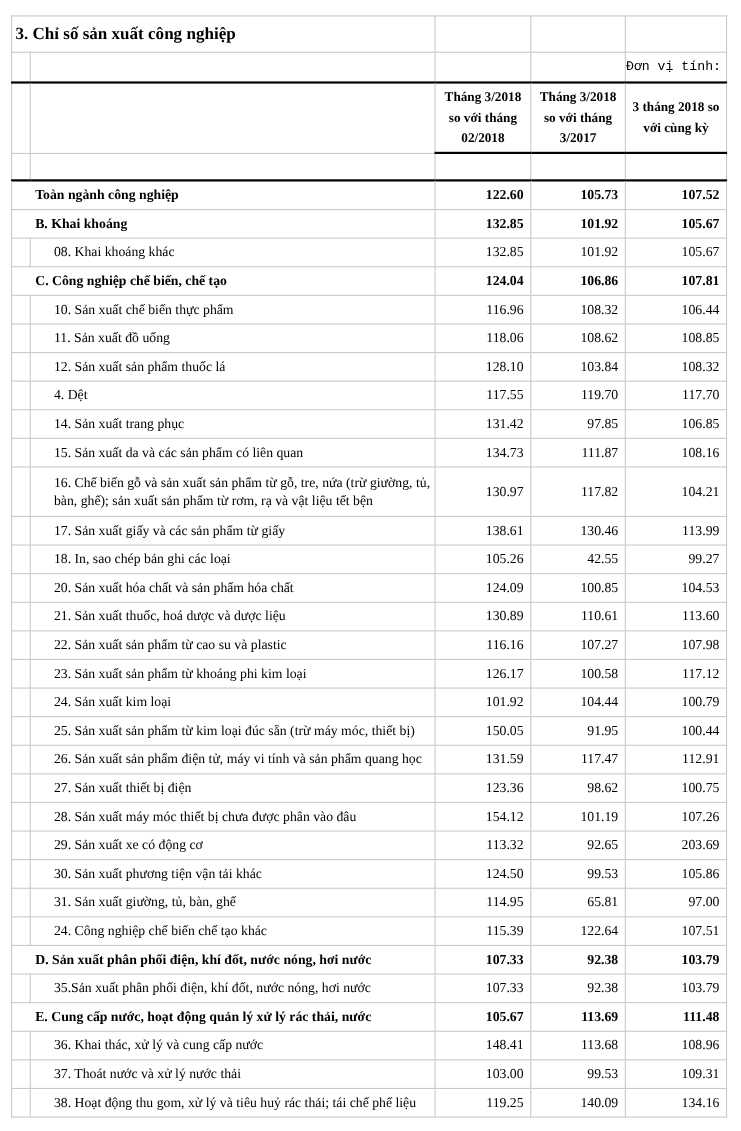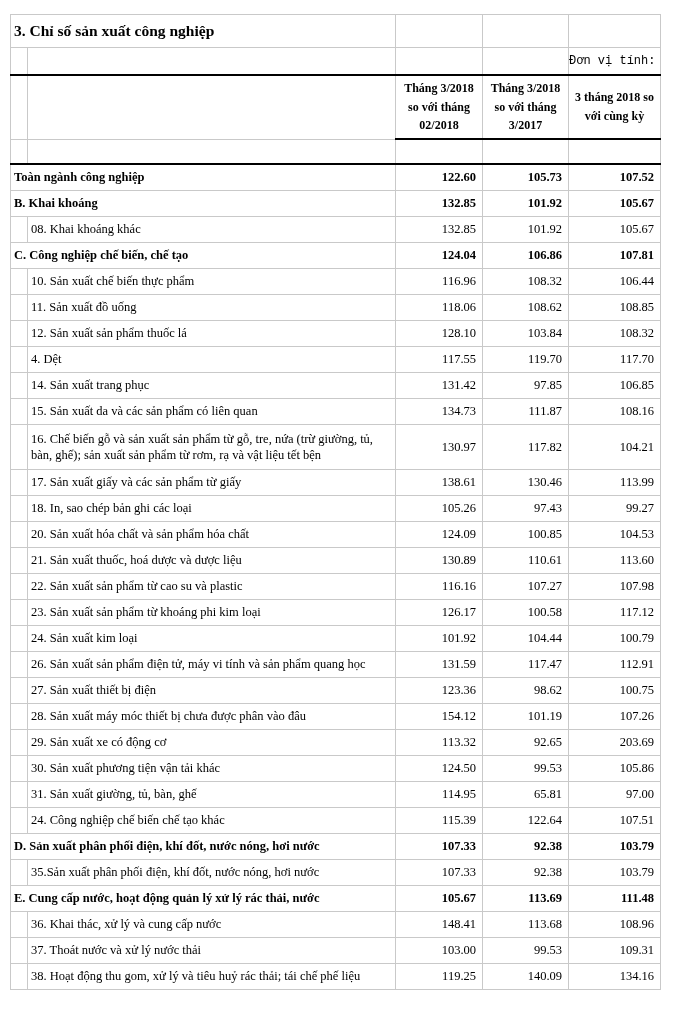--- a/index.html
+++ b/index.html
@@ -52,21 +52,21 @@
     font-size: 12px;
     line-height: 1.55;
     padding: 0 6px;
   }
   
   .r-spacer td { height: 23px; border-bottom: 2px solid #000; }
   
   .r-data td { height: 25px; font-size: 12.5px; }
   .r-data.tall td { height: 44px; line-height: 1.3; }
   .r-data.bold td { font-weight: bold; }
-  .lab { padding-left: 3px; padding-right: 2px; }
+  .lab { padding-left: 21px; padding-right: 2px; }
   .num { text-align: right; padding-right: 6px; }
 </style>
 </head>
 <body>
 
 <div class="sheet">
   <table>
     <colgroup>
       <col style="width:17px">
       <col style="width:368px">
@@ -187,21 +187,21 @@
           <td></td>
           <td class="lab">17. Sản xuất giấy và các sản phẩm từ giấy</td>
           <td class="num">138.61</td>
           <td class="num">130.46</td>
           <td class="num">113.99</td>
         </tr>
         <tr class="r-data">
           <td></td>
           <td class="lab">18. In, sao chép bản ghi các loại</td>
           <td class="num">105.26</td>
-          <td class="num">97.43</td>
+          <td class="num">42.55</td>
           <td class="num">99.27</td>
         </tr>
         <tr class="r-data">
           <td></td>
           <td class="lab">20. Sản xuất hóa chất và sản phẩm hóa chất</td>
           <td class="num">124.09</td>
           <td class="num">100.85</td>
           <td class="num">104.53</td>
         </tr>
         <tr class="r-data">
@@ -227,20 +227,27 @@
         </tr>
         <tr class="r-data">
           <td></td>
           <td class="lab">24. Sản xuất kim loại</td>
           <td class="num">101.92</td>
           <td class="num">104.44</td>
           <td class="num">100.79</td>
         </tr>
         <tr class="r-data">
           <td></td>
+          <td class="lab">25. Sản xuất sản phẩm từ kim loại đúc sẵn (trừ máy móc, thiết bị)</td>
+          <td class="num">150.05</td>
+          <td class="num">91.95</td>
+          <td class="num">100.44</td>
+        </tr>
+        <tr class="r-data">
+          <td></td>
           <td class="lab">26. Sản xuất sản phẩm điện tử, máy vi tính và sản phẩm quang học</td>
           <td class="num">131.59</td>
           <td class="num">117.47</td>
           <td class="num">112.91</td>
         </tr>
         <tr class="r-data">
           <td></td>
           <td class="lab">27. Sản xuất thiết bị điện</td>
           <td class="num">123.36</td>
           <td class="num">98.62</td>

